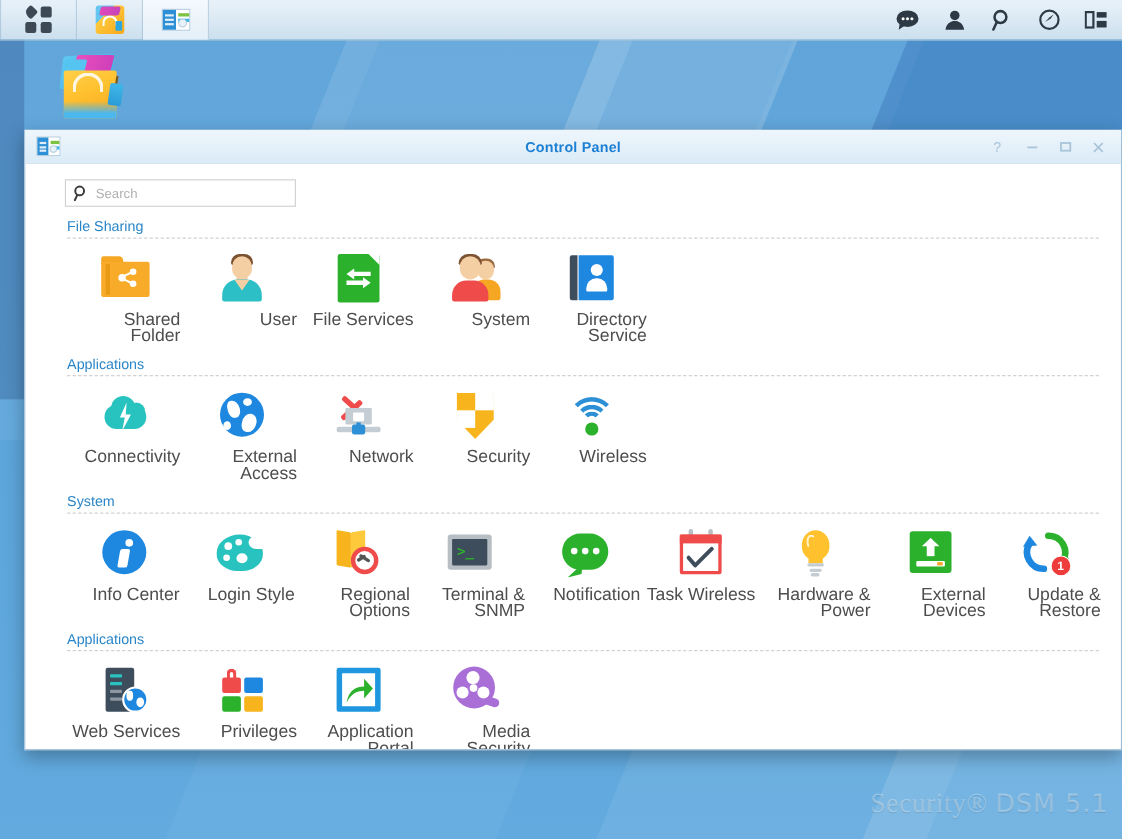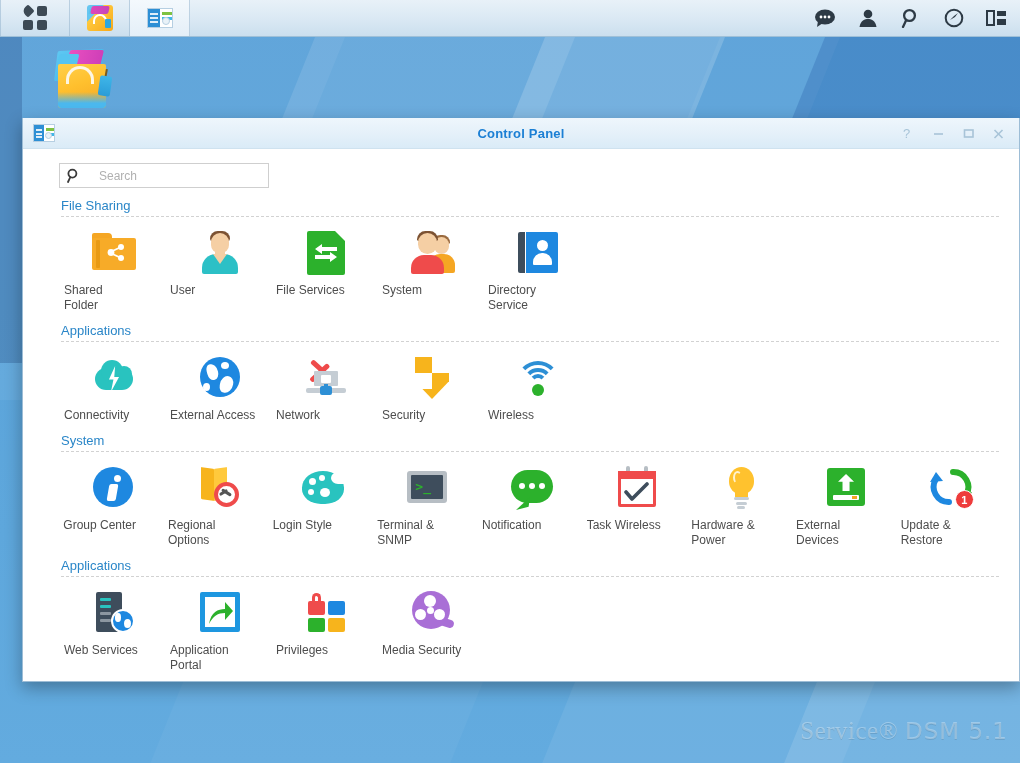--- a/index.html
+++ b/index.html
@@ -162,21 +162,21 @@
     width: 30px; height: 26px; display: flex; align-items: center; justify-content: center;
     color: #a8c4d8; font-size: 15px; cursor: default; font-family: "DejaVu Sans", sans-serif;
   }
   .win-btn svg { display: block; }
 
   
   #winbody { flex: 1; padding: 8px 16px 0 16px; overflow: hidden; position: relative; }
 
   #searchwrap {
     position: relative; width: 210px; height: 25px; margin: 6px 0 10px 20px;
-    border: 1px solid #cfcfcf; background: #fff; display: flex; align-items: center; gap: 12px;
+    border: 1px solid #cfcfcf; background: #fff; display: flex; align-items: center;
   }
   #searchwrap .mag { margin-left: 6px; flex: 0 0 auto; }
   #search-input {
     border: none; outline: none; flex: 1; height: 100%;
     font-family: "Liberation Sans", sans-serif; font-size: 12px; color: #555;
     padding-left: 6px; background: transparent;
   }
   #search-input::placeholder { color: #b0b0b0; }
 
   .section { margin-bottom: 4px; }
@@ -187,21 +187,21 @@
     height: 0; border-top: 1px dashed #d2d2d2; margin: 0 4px 8px 22px;
   }
   .icon-row { display: flex; padding-left: 22px; }
   .cp-item {
     width: 106px;
     display: flex; flex-direction: column; align-items: center;
     cursor: default; padding-top: 2px;
   }
   .cp-glyph { width: 50px; height: 50px; position: relative; margin-bottom: 6px; }
   .cp-label {
-    font-size: 12px; color: #4d4d4d; text-align: left; line-height: 15px; width: 100px;
+    font-size: 16px; color: #4d4d4d; text-align: right; line-height: 15px; width: 100px;
   }
   .sec-filesharing .icon-row { padding-bottom: 6px; }
   .sec-connectivity .icon-row { padding-bottom: 6px; }
   .sec-system .icon-row { padding-bottom: 6px; }
 
   
   
   .ic-folder .tab { position: absolute; left: 3px; top: 6px; width: 20px; height: 7px; background: #f5a623; border-radius: 2px 4px 0 0; }
   .ic-folder .body { position: absolute; left: 3px; top: 11px; width: 44px; height: 32px; background: #f7ab28; border-radius: 2px; }
   .ic-folder .spine { position: absolute; left: 7px; top: 13px; width: 4px; height: 28px; background: #e89a14; border-radius: 1px; }
@@ -387,21 +387,21 @@
   <div class="band" id="b3"></div>
   <div class="band" id="b4"></div>
   <div class="band" id="b5"></div>
   <div class="band" id="b6"></div>
   <div class="band" id="b7"></div>
   <div class="band" id="b8"></div>
   <div id="bleft"></div>
 </div>
 
 <div id="watermark">
-  <span>Service®</span>
+  <span>Security®</span>
   <span class="dsm">DSM 5.1</span>
 </div>
 
 <div id="desk-shortcut">
   <div class="bag-big">
     <div class="backsheet"></div>
     <div class="pinksheet"></div>
     <div class="cyansheet"></div>
     <div class="body"></div>
     <div class="bodyshade"></div>
@@ -662,44 +662,44 @@
       <div class="section-title">System</div>
       <div class="section-rule"></div>
       <div class="icon-row">
 
         <div class="cp-item">
           <div class="cp-glyph ic-info">
             <div class="ball"></div>
               <div class="i-dot"></div>
               <div class="i-stem"></div>
           </div>
-          <div class="cp-label">Group Center</div>
-        </div>
-
-        <div class="cp-item">
-          <div class="cp-glyph ic-region">
-            <div class="p1"></div>
-              <div class="p2"></div>
-              <div class="clockring"></div>
-              <div class="hand"></div>
-              <div class="hand2"></div>
-          </div>
-          <div class="cp-label">Regional<br>Options</div>
+          <div class="cp-label">Info Center</div>
         </div>
 
         <div class="cp-item">
           <div class="cp-glyph ic-palette">
             <div class="pal"></div>
               <div class="notch"></div>
             <div class="h h1"></div>
               <div class="h h2"></div>
               <div class="h h3"></div>
               <div class="h h4"></div>
           </div>
           <div class="cp-label">Login Style</div>
+        </div>
+
+        <div class="cp-item">
+          <div class="cp-glyph ic-region">
+            <div class="p1"></div>
+              <div class="p2"></div>
+              <div class="clockring"></div>
+              <div class="hand"></div>
+              <div class="hand2"></div>
+          </div>
+          <div class="cp-label">Regional<br>Options</div>
         </div>
 
         <div class="cp-item">
           <div class="cp-glyph ic-term">
             <div class="frame"></div>
               <div class="screen"></div>
               <div class="prompt">&gt;_</div>
           </div>
           <div class="cp-label">Terminal &amp;<br>SNMP</div>
         </div>
@@ -779,38 +779,38 @@
               <div class="ln n3"></div>
               <div class="ln n4"></div>
             <div class="gl"></div>
               <div class="g1"></div>
               <div class="g2"></div>
           </div>
           <div class="cp-label">Web Services</div>
         </div>
 
         <div class="cp-item">
-          <div class="cp-glyph ic-portal">
-            <div class="frame"></div>
-            <svg width="28" height="28" viewBox="0 0 28 28">
-              <path d="M3 26 C5 14 12 11 19 11 L19 4 L27 13 L19 22 L19 15 C12 15 7 18 3 26 Z" fill="#2cb12c"></path>
-            </svg>
-          </div>
-          <div class="cp-label">Application<br>Portal</div>
-        </div>
-
-        <div class="cp-item">
           <div class="cp-glyph ic-priv">
             <div class="shackle"></div>
               <div class="lockbody"></div>
             <div class="sq sq-b"></div>
               <div class="sq sq-g"></div>
               <div class="sq sq-o"></div>
           </div>
           <div class="cp-label">Privileges</div>
+        </div>
+
+        <div class="cp-item">
+          <div class="cp-glyph ic-portal">
+            <div class="frame"></div>
+            <svg width="28" height="28" viewBox="0 0 28 28">
+              <path d="M3 26 C5 14 12 11 19 11 L19 4 L27 13 L19 22 L19 15 C12 15 7 18 3 26 Z" fill="#2cb12c"></path>
+            </svg>
+          </div>
+          <div class="cp-label">Application<br>Portal</div>
         </div>
 
         <div class="cp-item">
           <div class="cp-glyph ic-media">
             <div class="tail"></div>
             <div class="reel"></div>
             <div class="hole h1"></div>
               <div class="hole h2"></div>
               <div class="hole h3"></div>
               <div class="hole hc"></div>

